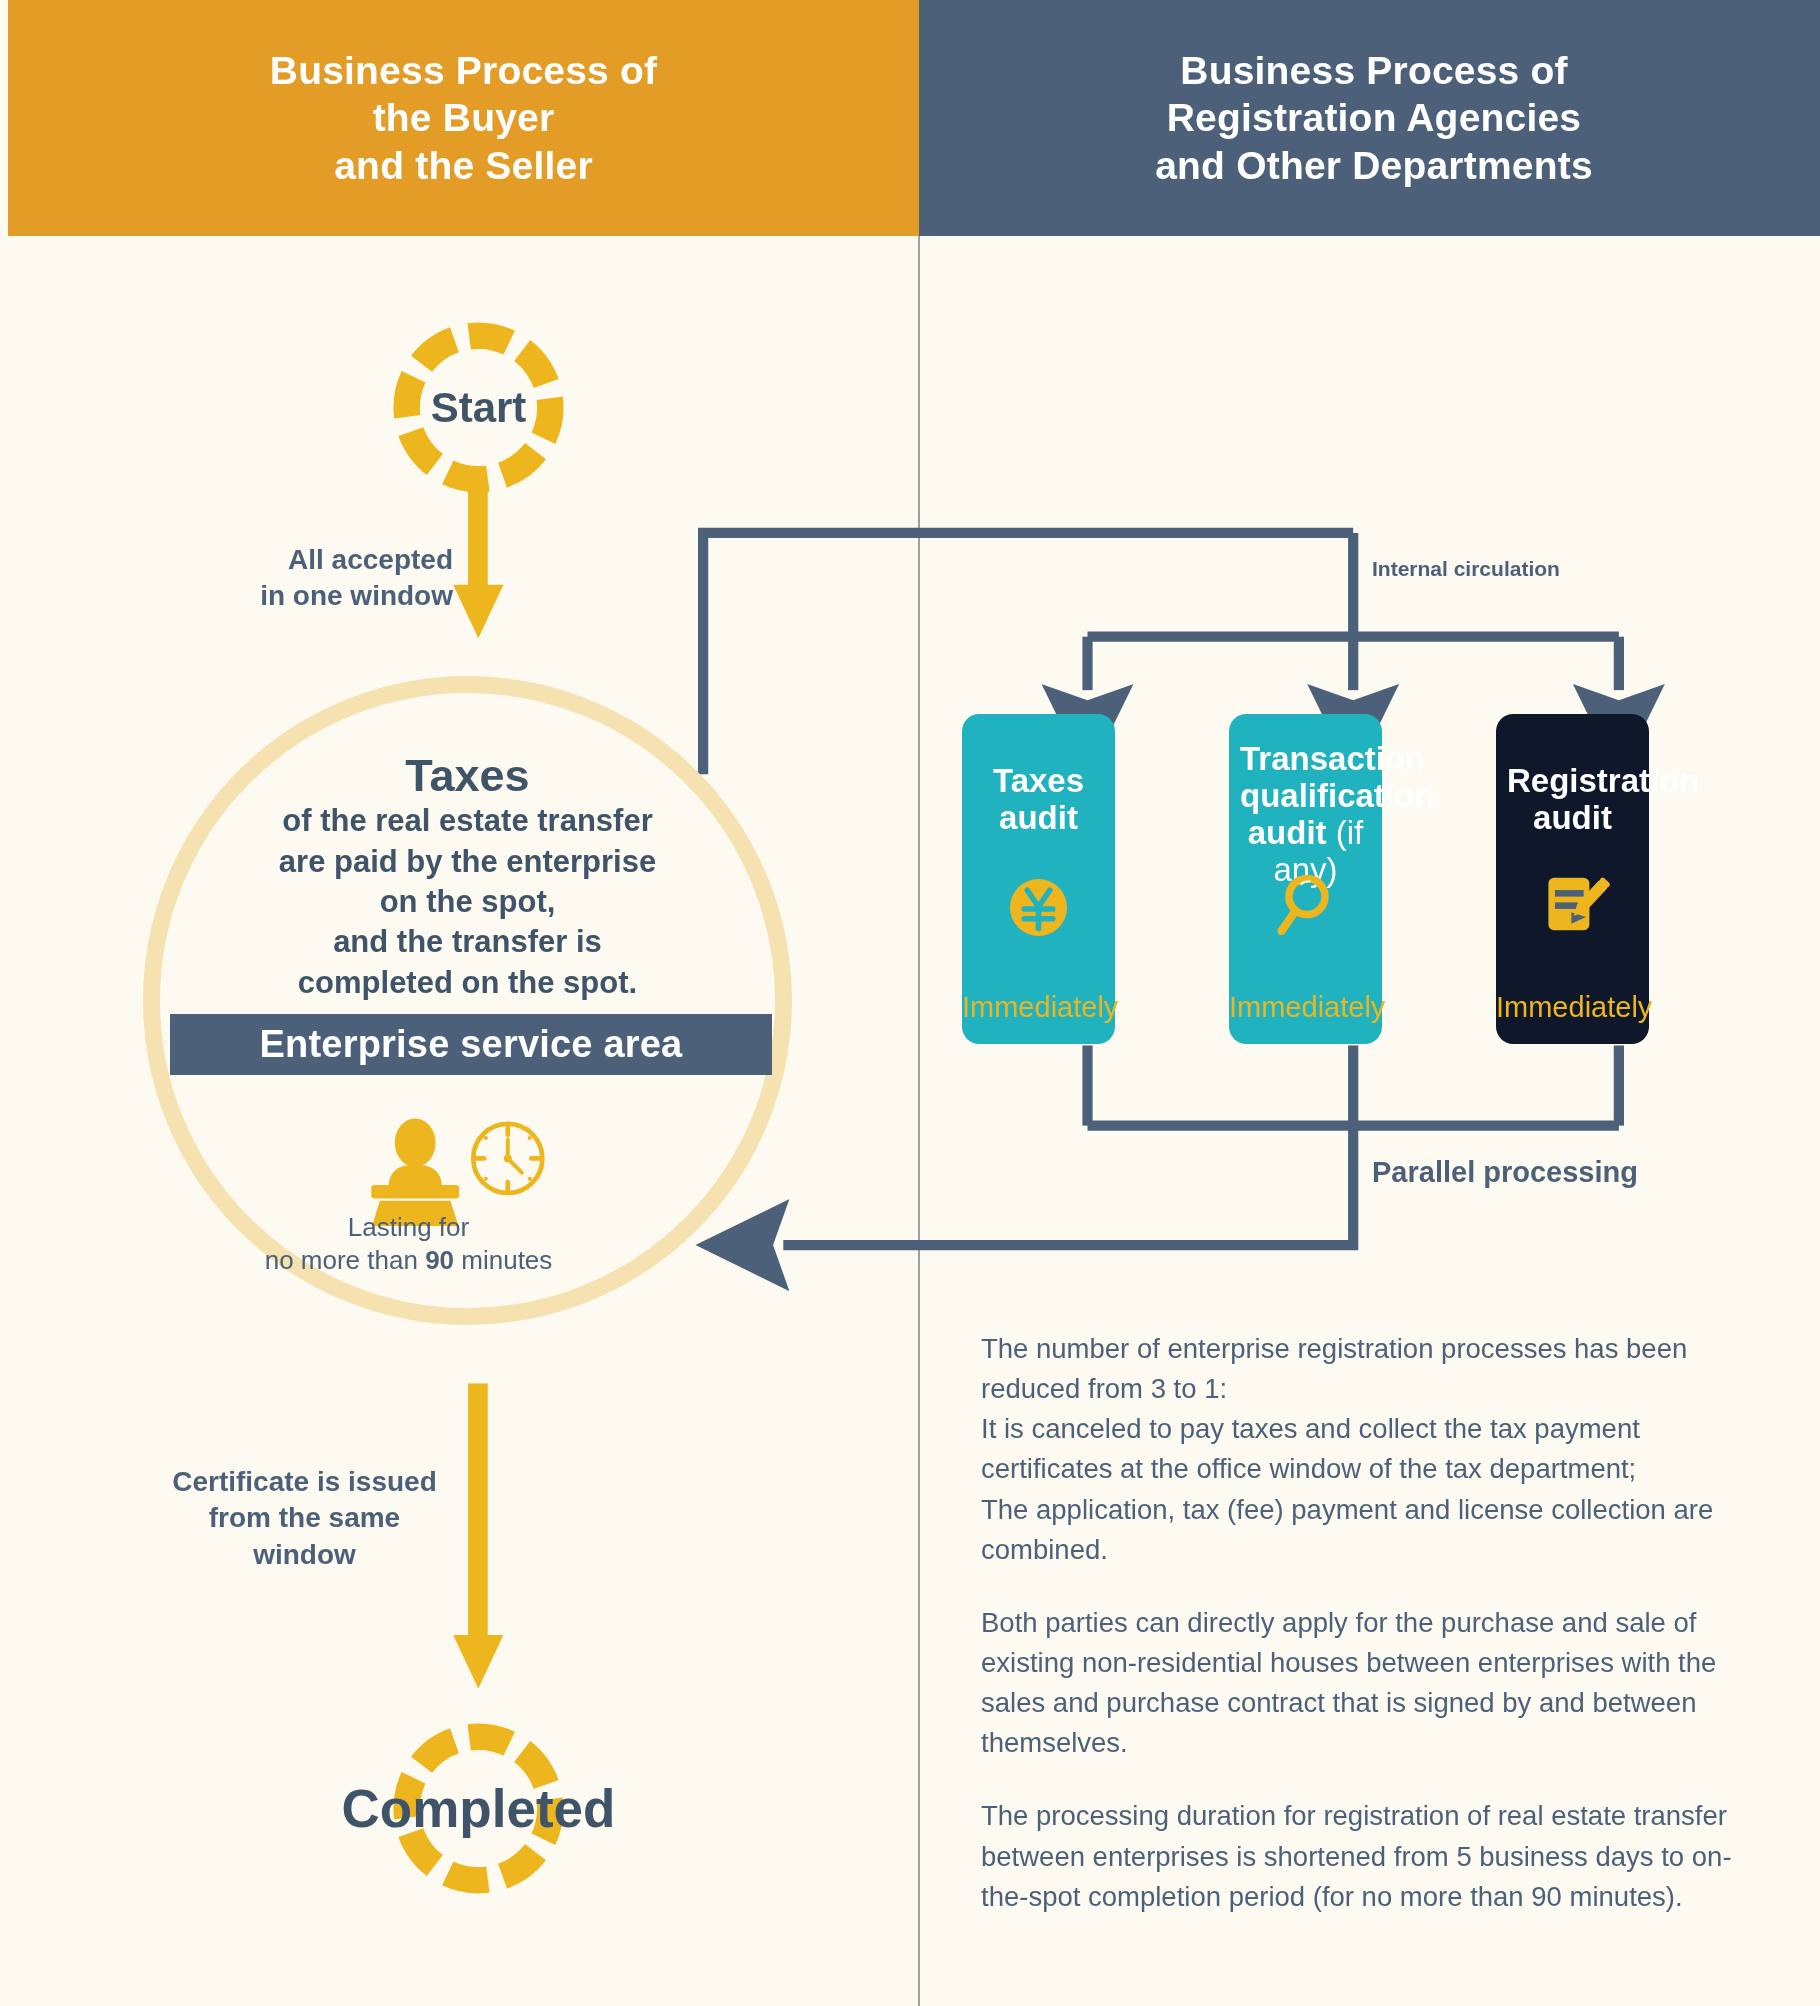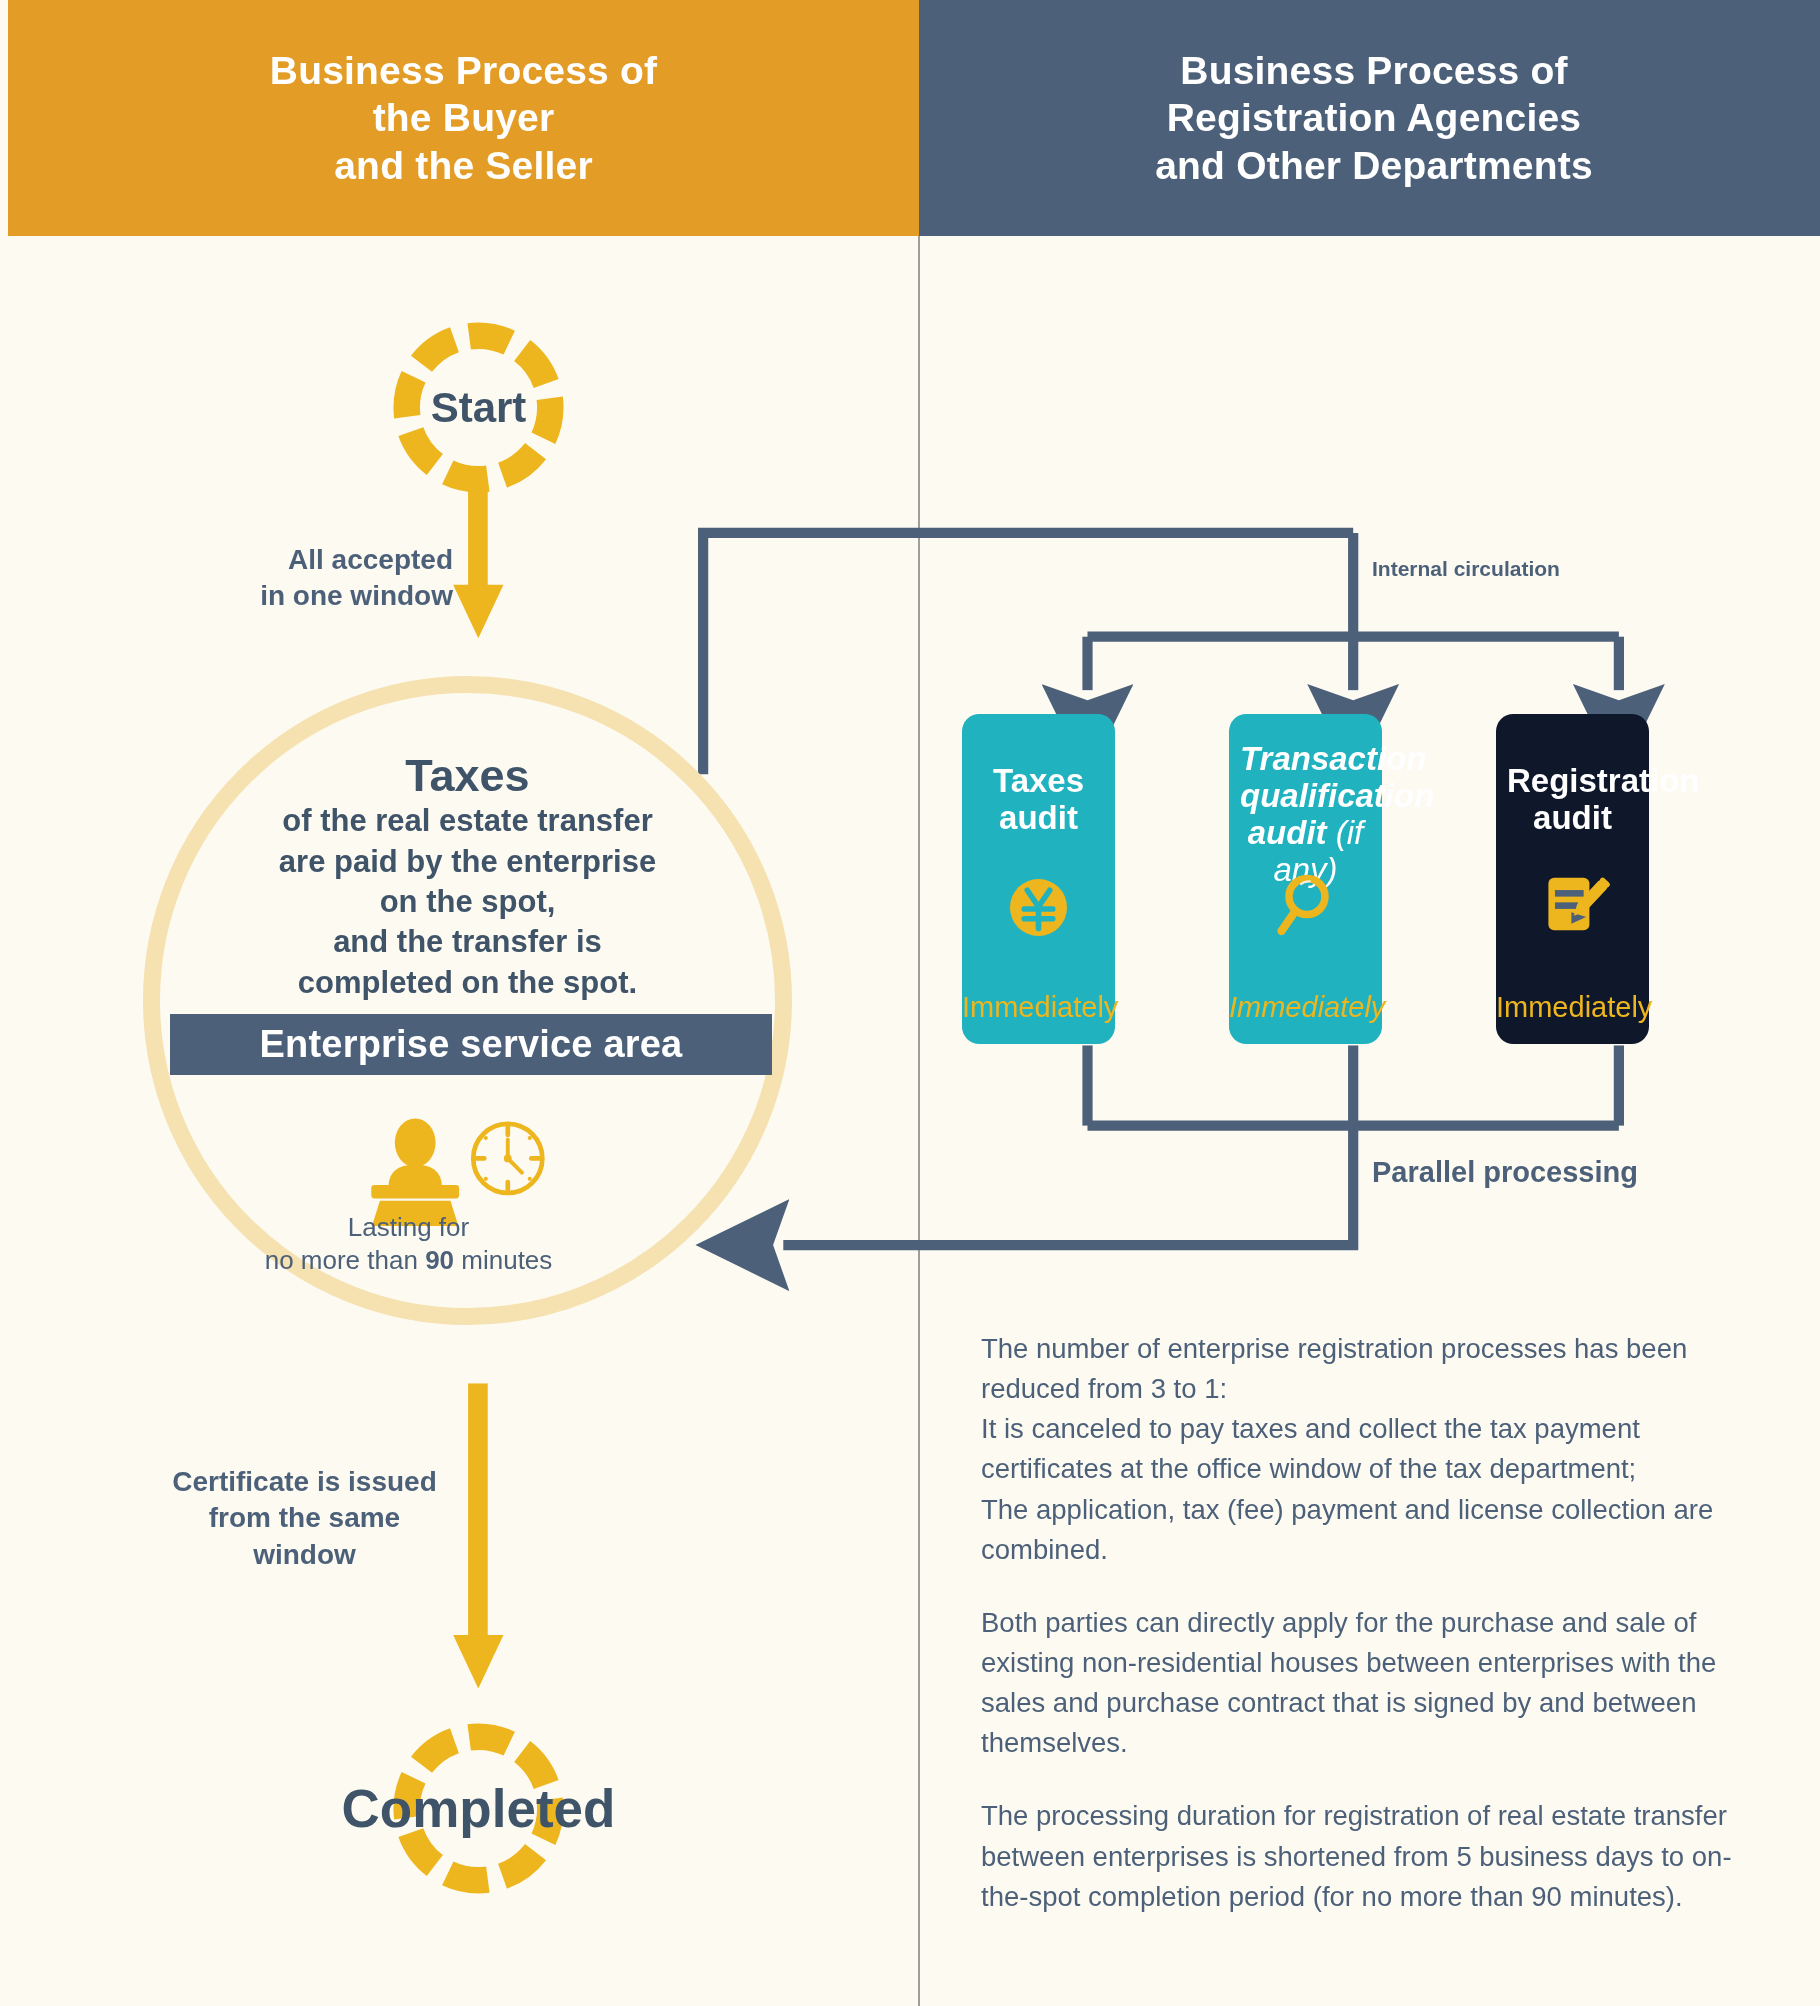--- a/index.html
+++ b/index.html
@@ -72,21 +72,21 @@
   .box{
     position:absolute;top:714px;width:142px;height:330px;
     border-radius:17.3px;box-sizing:border-box;
     padding:22px 11px 0 11px;text-align:center;
   }
   .box .b-title{color:#ffffff;font-weight:bold;line-height:1.12;}
   .box .b-note{position:absolute;left:0;bottom:20.4px;width:100%;color:#eeb61e;font-weight:normal;}
   .box .b-icon{position:absolute;left:0;width:100%;display:flex;justify-content:center;}
 
   #box-taxes{left:954px;width:153px;background:#20b2be;}
-  #box-trans{left:1221px;width:153px;background:#20b2be;font-style:italic;}
+  #box-trans{left:1221px;width:153px;background:#20b2be;}
   #box-reg  {left:1488px;width:153px;background:#0f172a;}
 
   
   .notes{
     position:absolute;left:973px;top:1329px;width:794px;
     color:#4c6179;font-size:27.5px;line-height:1.46;
   }
   .notes p{margin:0 0 33px 0;}
   .notes p:last-child{margin-bottom:0;}
 </style>

